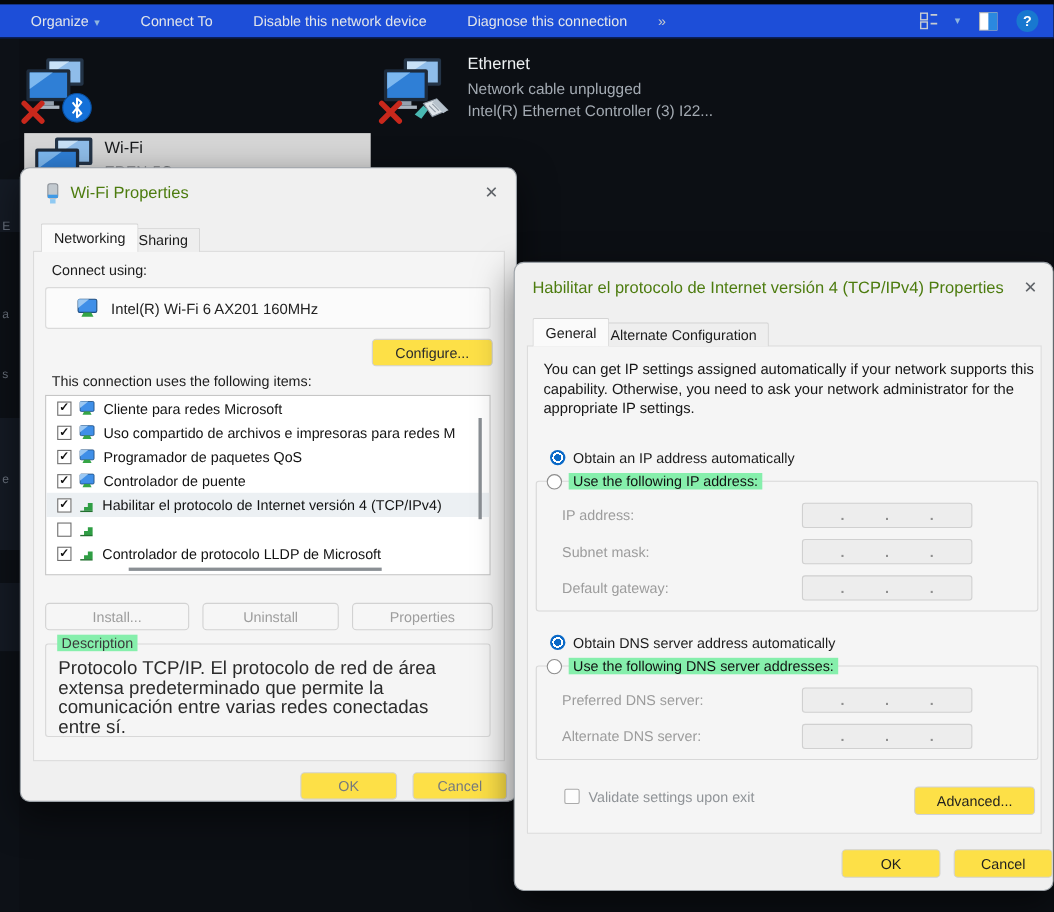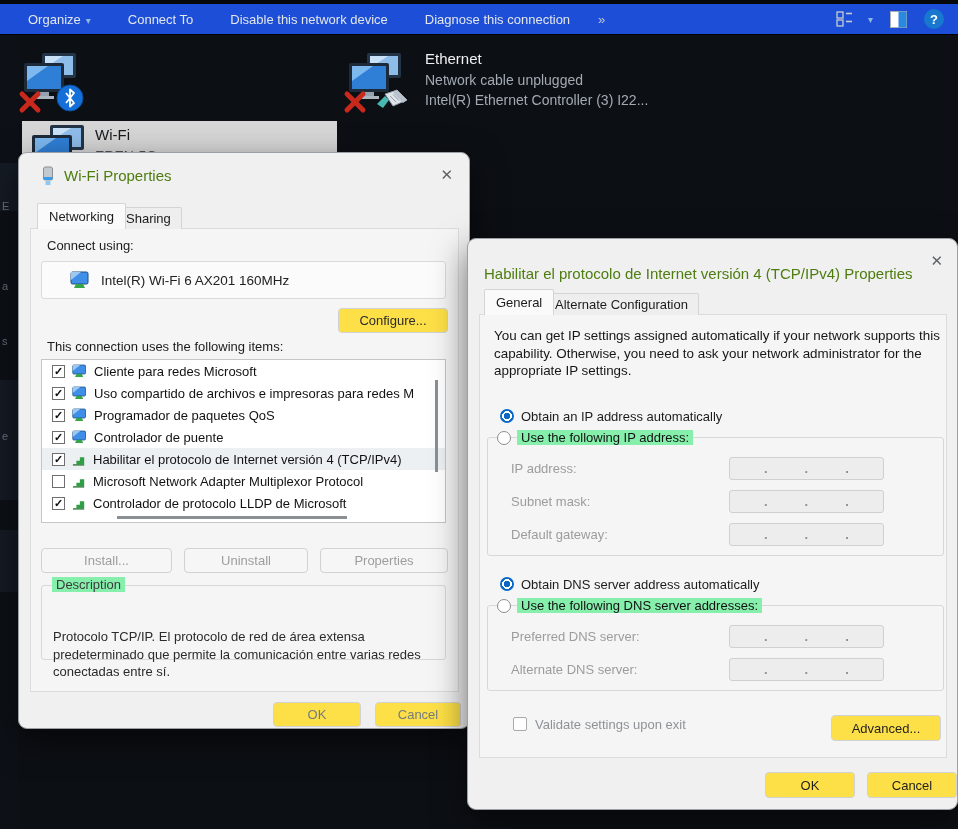--- a/index.html
+++ b/index.html
@@ -62,22 +62,22 @@
   .lrow.selected{background:#ecf0f3;}
   .lrow-label{font-size:13px;color:#121212;}
   .cb{width:13px;height:13px;background:#fff;border:1px solid #6f6f6f;box-sizing:border-box;
       font-size:11px;line-height:11px;text-align:center;color:#101010;font-weight:bold;flex:none;}
   .cb-free{position:absolute;width:14px;height:14px;background:#fdfdfd;border:1px solid #ababab;
            border-radius:2px;box-sizing:border-box;}
   .vthumb{position:absolute;right:7px;top:20px;width:3px;height:92px;background:#8a8f94;}
   .hthumb{position:absolute;left:75px;bottom:3px;width:230px;height:3px;background:#8a8f94;}
   .groupbox{position:absolute;border:1px solid #d8d8d8;border-radius:3px;box-sizing:border-box;}
   .legend{position:absolute;background:#86efac;padding:0 4px;font-size:13px;white-space:nowrap;}
-  .desc-text{position:absolute;left:34px;top:446px;width:372px;font-size:13px;color:#2b2b2b;
-             line-height:17.5px;margin-top:29px;}
+  .desc-text{position:absolute;left:34px;top:446px;width:372px;font-size:17px;color:#2b2b2b;
+             line-height:17.5px;}
   .radio{position:absolute;width:14px;height:14px;border-radius:50%;box-sizing:border-box;}
   .radio.on{background:radial-gradient(circle at 50% 50%,#0a69c7 0 3.2px,#ffffff 3.2px 4.8px,#0a69c7 4.8px 7px);}
   .radio.off{background:#fff;border:1px solid #8d8d8d;}
   .ipfield{position:absolute;width:155px;height:23px;background:#ededed;border:1px solid #d0d0d0;
            border-radius:3px;box-sizing:border-box;color:#8f8f8f;font-size:13px;font-weight:bold;
            display:flex;align-items:center;padding-left:34px;letter-spacing:37px;overflow:hidden;}
   .intro{position:absolute;left:26px;top:88px;width:452px;font-size:13.4px;color:#161616;
          line-height:17.5px;}
   svg{display:block;}
 </style>
@@ -260,49 +260,48 @@
             <rect x="1" y="13" width="13" height="1.5" fill="#237030"></rect>
           </svg>
         <span class="lrow-label">Habilitar el protocolo de Internet versión 4 (TCP/IPv4)</span>
       </div>
       <div class="lrow">
         <span class="cb"></span>
         <svg width="14" height="13" viewBox="0 0 16 15">
             <path d="M1 13 h4 v-4 h4 v-4 h5 v8 z" fill="#2f9e44"></path>
             <rect x="1" y="13" width="13" height="1.5" fill="#237030"></rect>
           </svg>
-        <span class="lrow-label">Microsoft Network Adapter Multiplexor Protocol</span>
       </div>
       <div class="lrow">
         <span class="cb">✓</span>
         <svg width="14" height="13" viewBox="0 0 16 15">
             <path d="M1 13 h4 v-4 h4 v-4 h5 v8 z" fill="#2f9e44"></path>
             <rect x="1" y="13" width="13" height="1.5" fill="#237030"></rect>
           </svg>
         <span class="lrow-label">Controlador de protocolo LLDP de Microsoft</span>
       </div>
       <div class="vthumb"></div>
       <div class="hthumb"></div>
     </div>
 
     <div class="btn disabled" style="left:22px;top:395px;width:131px;height:25px;">Install...</div>
     <div class="btn disabled" style="left:165px;top:395px;width:124px;height:25px;">Uninstall</div>
     <div class="btn disabled" style="left:301px;top:395px;width:128px;height:25px;">Properties</div>
 
-    <div class="groupbox" style="left:22px;top:432px;width:405px;height:75px;">
+    <div class="groupbox" style="left:22px;top:432px;width:405px;height:85px;">
       <span class="legend" style="left:10px;top:-9px;color:#3a3a3a;">Description</span>
     </div>
     <div class="desc-text">Protocolo TCP/IP. El protocolo de red de área extensa predeterminado que permite la comunicación entre varias redes conectadas entre sí.</div>
 
     <div class="btn muted" style="left:254px;top:549px;width:88px;height:25px;">OK</div>
     <div class="btn muted" style="left:356px;top:549px;width:86px;height:25px;">Cancel</div>
   </div>
 
   <div class="dialog dlg-ipv4">
-    <span class="dlg-title-text" style="left:16px;top:14px;margin-top:12px;">Habilitar el protocolo de Internet versión 4 (TCP/IPv4) Properties</span>
+    <span class="dlg-title-text" style="left:16px;top:14px;">Habilitar el protocolo de Internet versión 4 (TCP/IPv4) Properties</span>
     <span class="dlg-close" style="right:14px;top:13px;">✕</span>
 
     <span class="tab active" style="left:16px;top:50px;">General</span>
     <span class="tab" style="left:76px;top:54px;">Alternate Configuration</span>
     <div class="tab-page" style="left:11px;top:75px;width:468px;height:444px;"></div>
 
     <div class="intro">You can get IP settings assigned automatically if your network supports this capability. Otherwise, you need to ask your network administrator for the appropriate IP settings.</div>
 
     <span class="radio on" style="left:32px;top:170px;"></span>
     <span class="lbl" style="left:53px;top:170px;">Obtain an IP address automatically</span>

